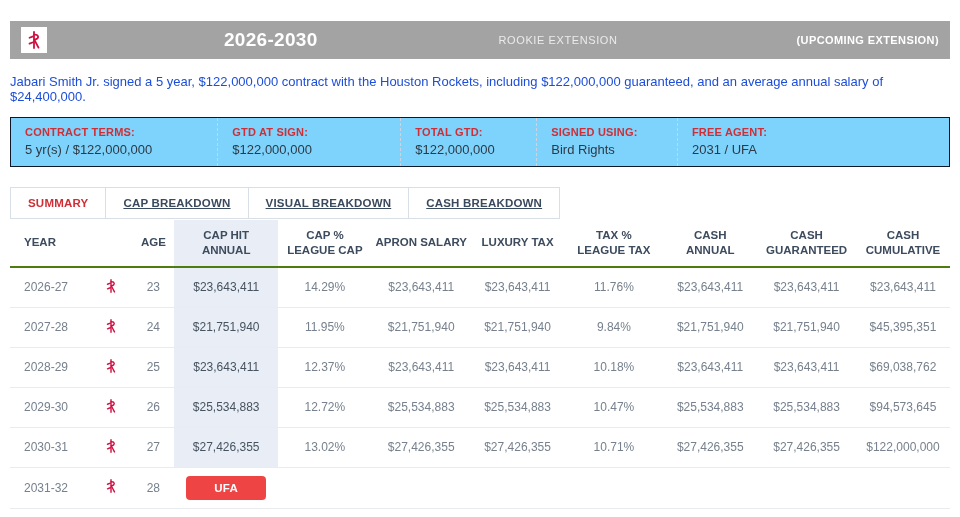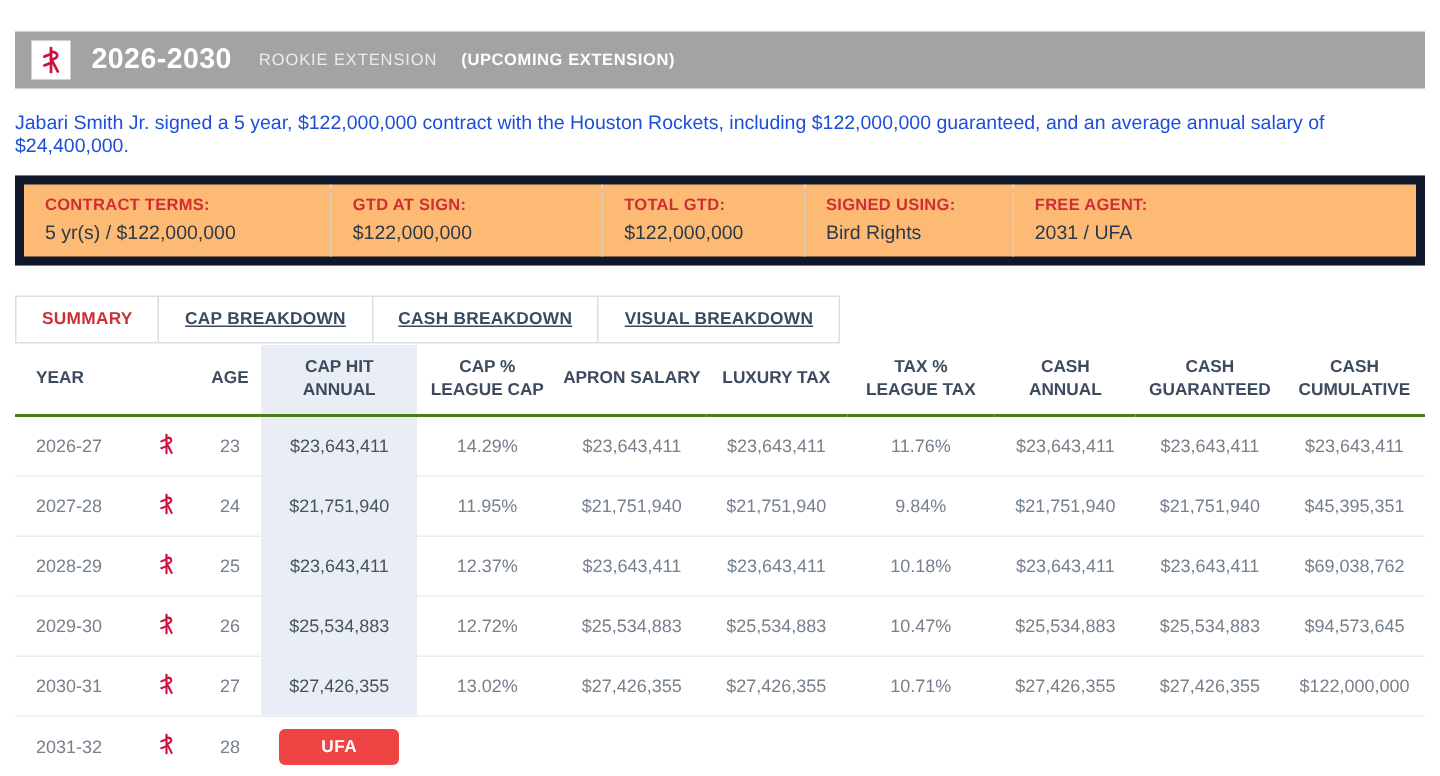--- a/index.html
+++ b/index.html
@@ -1,31 +1,31 @@
 <!DOCTYPE html>
 <html><head>
 <meta charset="utf-8">
 <style>
   * { box-sizing: border-box; }
   html,body { margin:0; padding:0; background:#fff; }
   body { font-family:"Liberation Sans", sans-serif; width:960px; }
   .page { width:940px; margin:0 auto; padding-top:21px; }
 
   
-  .title-bar { background:#a3a3a3; height:38px; display:flex; align-items:center; padding:0 11px; }
+  .title-bar { background:#a3a3a3; height:38px; display:flex; align-items:center; padding:0 11px;justify-content:space-between; }
   .logo-box { width:26px; height:26px; background:#fff; display:flex; align-items:center; justify-content:center; flex:0 0 auto; }
   .title-years { color:#ffffff; font-size:19px; font-weight:bold; margin-left:14px; letter-spacing:.3px; }
   .title-type { color:#ebebeb; font-size:11px; letter-spacing:.6px; margin-left:18px; }
   .title-status { color:#ffffff; font-size:11px; font-weight:bold; letter-spacing:.4px; margin-left:16px; }
 
   
   .summary-text { font-size:13px; color:#1d4ed8; margin:15px 0 13px 0; }
 
   
-  .terms-strip { display:flex; background:#fdba74; border:6px solid #0f172a; }
+  .terms-strip { display:flex; background:#7dd3fc; border:1px solid #0f172a; }
   .term { padding:8px 0 9px 14px; border-left:1px dashed #ccd4df; }
   .term:first-child { border-left:none; }
   .term:nth-child(1){ width:22%; } .term:nth-child(2){ width:19.5%; }
   .term:nth-child(3){ width:14.5%; } .term:nth-child(4){ width:15%; }
   .term:nth-child(5){ width:16%; } .term:nth-child(6){ width:13%; }
   .term-label { color:#cf2e36; font-size:11px; font-weight:bold; margin-bottom:4px; letter-spacing:.2px; }
   .term-value { color:#2e3945; font-size:13px; }
 
   
   .tabs { display:flex; margin-top:20px; }
@@ -100,23 +100,23 @@
     <div class="term-label">FREE AGENT:</div>
     <div class="term-value">2031 / UFA</div>
   </div>
 </div>
 
   <div class="tabs">
   <div class="tab active"><span class="lbl">SUMMARY</span></div>
 
   <div class="tab"><span class="lbl">CAP BREAKDOWN</span></div>
 
+  <div class="tab"><span class="lbl">VISUAL BREAKDOWN</span></div>
+
   <div class="tab"><span class="lbl">CASH BREAKDOWN</span></div>
-
-  <div class="tab"><span class="lbl">VISUAL BREAKDOWN</span></div>
 </div>
 
   <table>
     <colgroup>
       <col class="w-year">
         <col class="w-team">
         <col class="w-age">
         <col class="w-caphit">
       <col class="w-cappct">
         <col class="w-apron">

